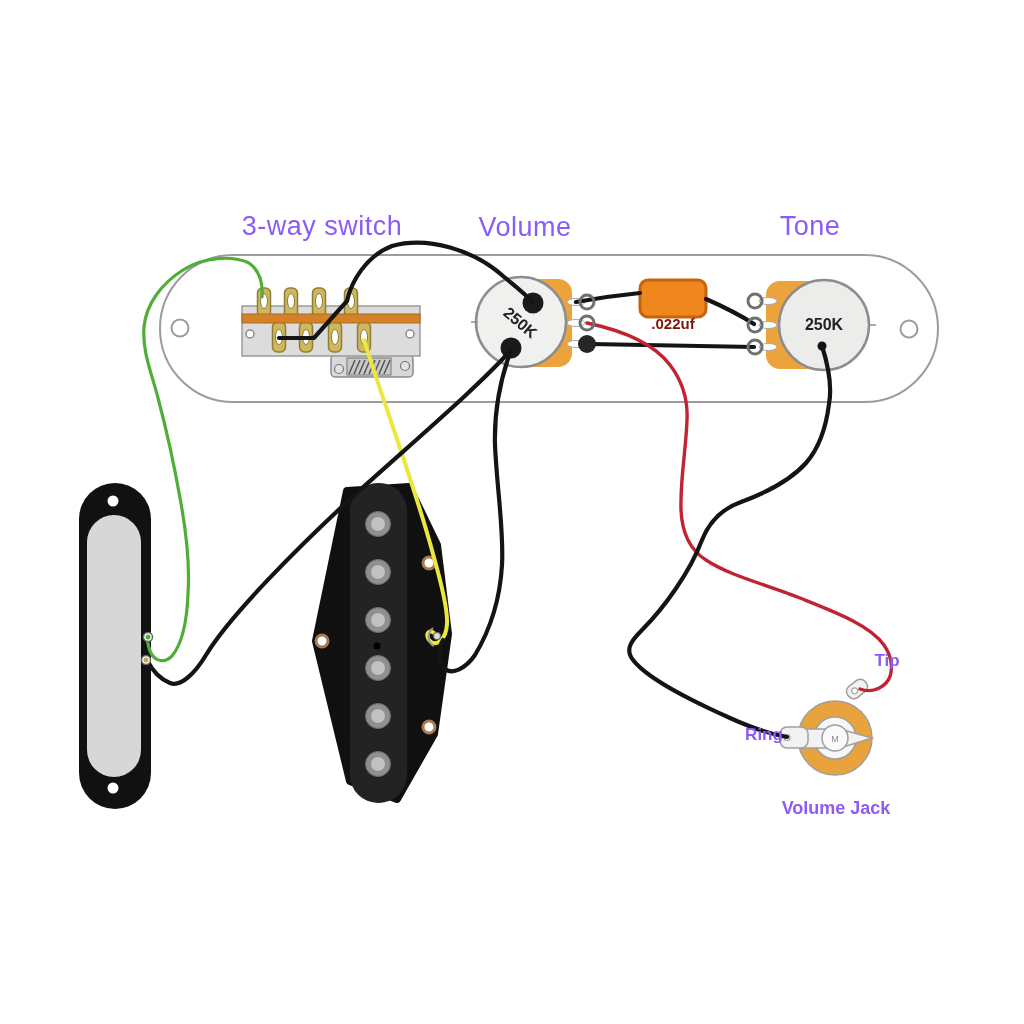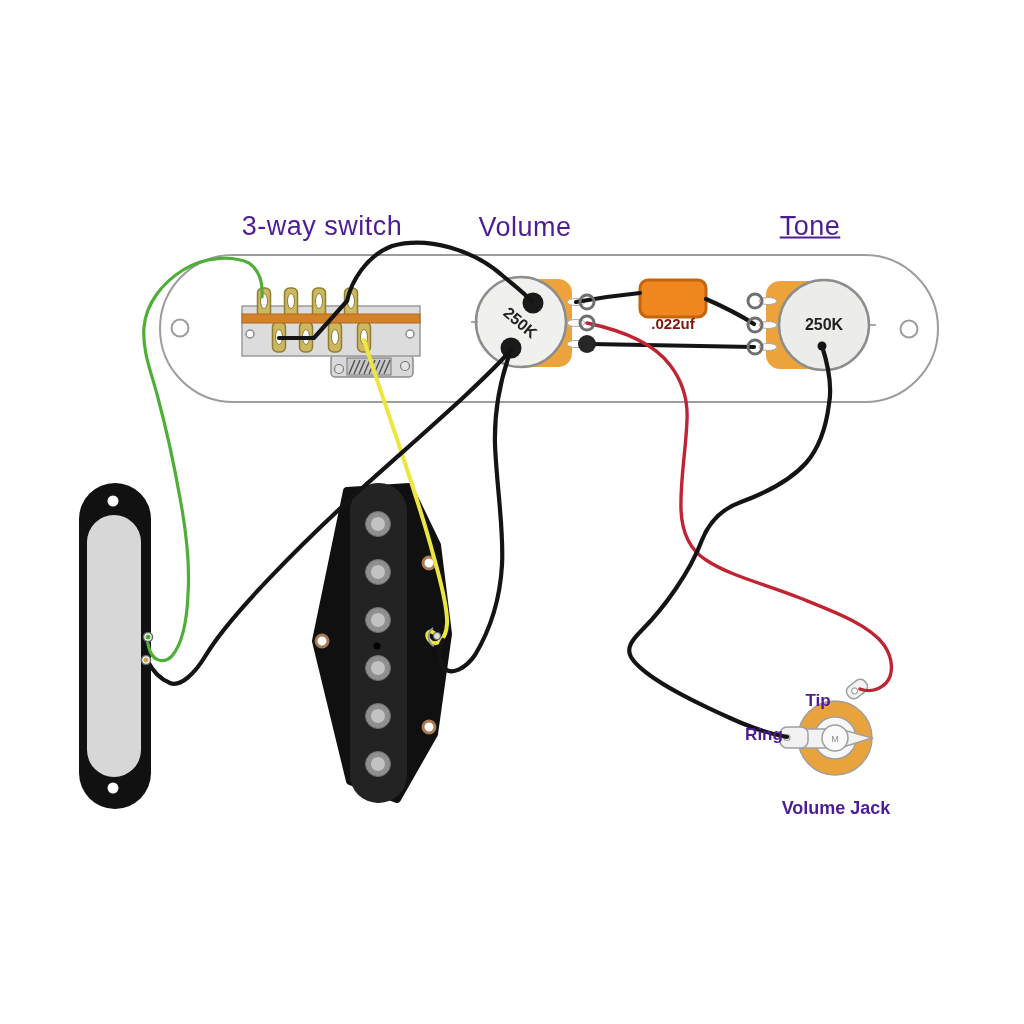--- a/index.html
+++ b/index.html
@@ -1,20 +1,20 @@
 <!DOCTYPE html>
 <html><head>
 <meta charset="utf-8">
 <style>
   html,body{margin:0;padding:0;background:#fff;}
   .stage{position:relative;width:1024px;height:1024px;background:#ffffff;overflow:hidden;
          font-family:"Liberation Sans", sans-serif;}
   .stage svg{position:absolute;left:0;top:0;}
   .lbl{position:absolute;transform:translate(-50%,-50%);white-space:nowrap;
-       color:#4c1d95;font-family:"Liberation Sans", sans-serif;}
+       color:#8b5cf6;font-family:"Liberation Sans", sans-serif;}
   .lbl.title{font-size:27px;font-weight:500;letter-spacing:0.5px;}
   .lbl.small{font-size:17px;font-weight:700;}
   .lbl.potval{font-size:16px;font-weight:700;color:#222;}
   .lbl.capval{font-size:15px;font-weight:700;color:#7d1508;margin-top:24px;}
   .lbl.rot{transform:translate(-50%,-50%) rotate(40deg);}
 </style>
 </head>
 <body>
 
 <div class="stage">
@@ -176,21 +176,21 @@
     <circle cx="148" cy="637" r="2.5" fill="#4fae38"></circle>
     <circle cx="146" cy="660" r="4.5" fill="#ffffff" stroke="#666666" stroke-width="1.5"></circle>
     <circle cx="146" cy="660" r="2.5" fill="#c7a84a"></circle>
     <path d="M 433,628 C 427,632 427,643 434,646" stroke="#999999" stroke-width="2" fill="none"></path>
     <circle cx="437" cy="636" r="3.5" fill="#dddddd" stroke="#666666" stroke-width="1.2"></circle>
   </g>
 </svg>
 
 <div class="lbl title" style="left:322px;top:226px;">3-way switch</div>
 <div class="lbl title" style="left:525px;top:227px;text-align:center;">Volume</div>
-<div class="lbl title" style="left:810px;top:226px;text-decoration:underline;">Tone</div>
+<div class="lbl title" style="left:810px;top:226px;">Tone</div>
 <div class="lbl potval rot" style="left:520px;top:323px;">250K</div>
 <div class="lbl potval" style="left:824px;top:325px;">250K</div>
 <div class="lbl capval" style="left:673px;top:299px;">.022uf</div>
-<div class="lbl small" style="left:818px;top:661px;margin-top:40px;">Tip</div>
+<div class="lbl small" style="left:887px;top:661px;">Tip</div>
 <div class="lbl small" style="left:764px;top:716px;margin-top:19px;">Ring</div>
 <div class="lbl small" style="left:836px;top:808px;font-size:18px;">Volume Jack</div>
 
 </div>
 
 </body></html>

